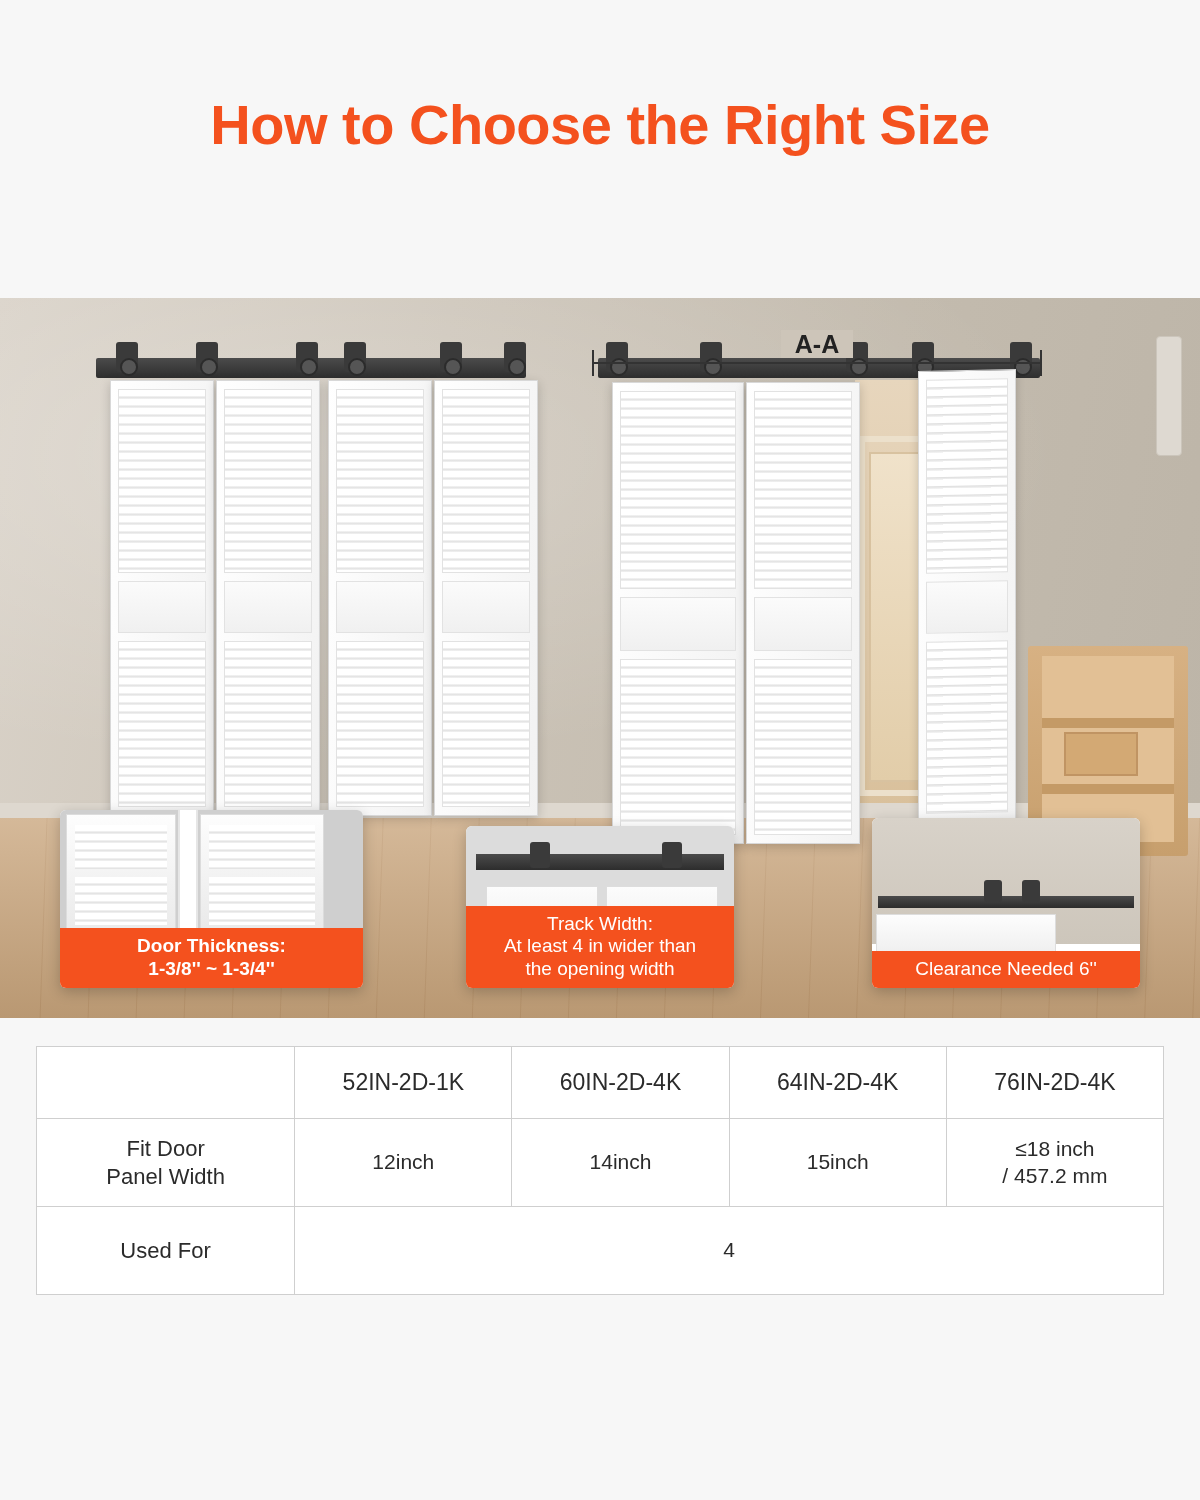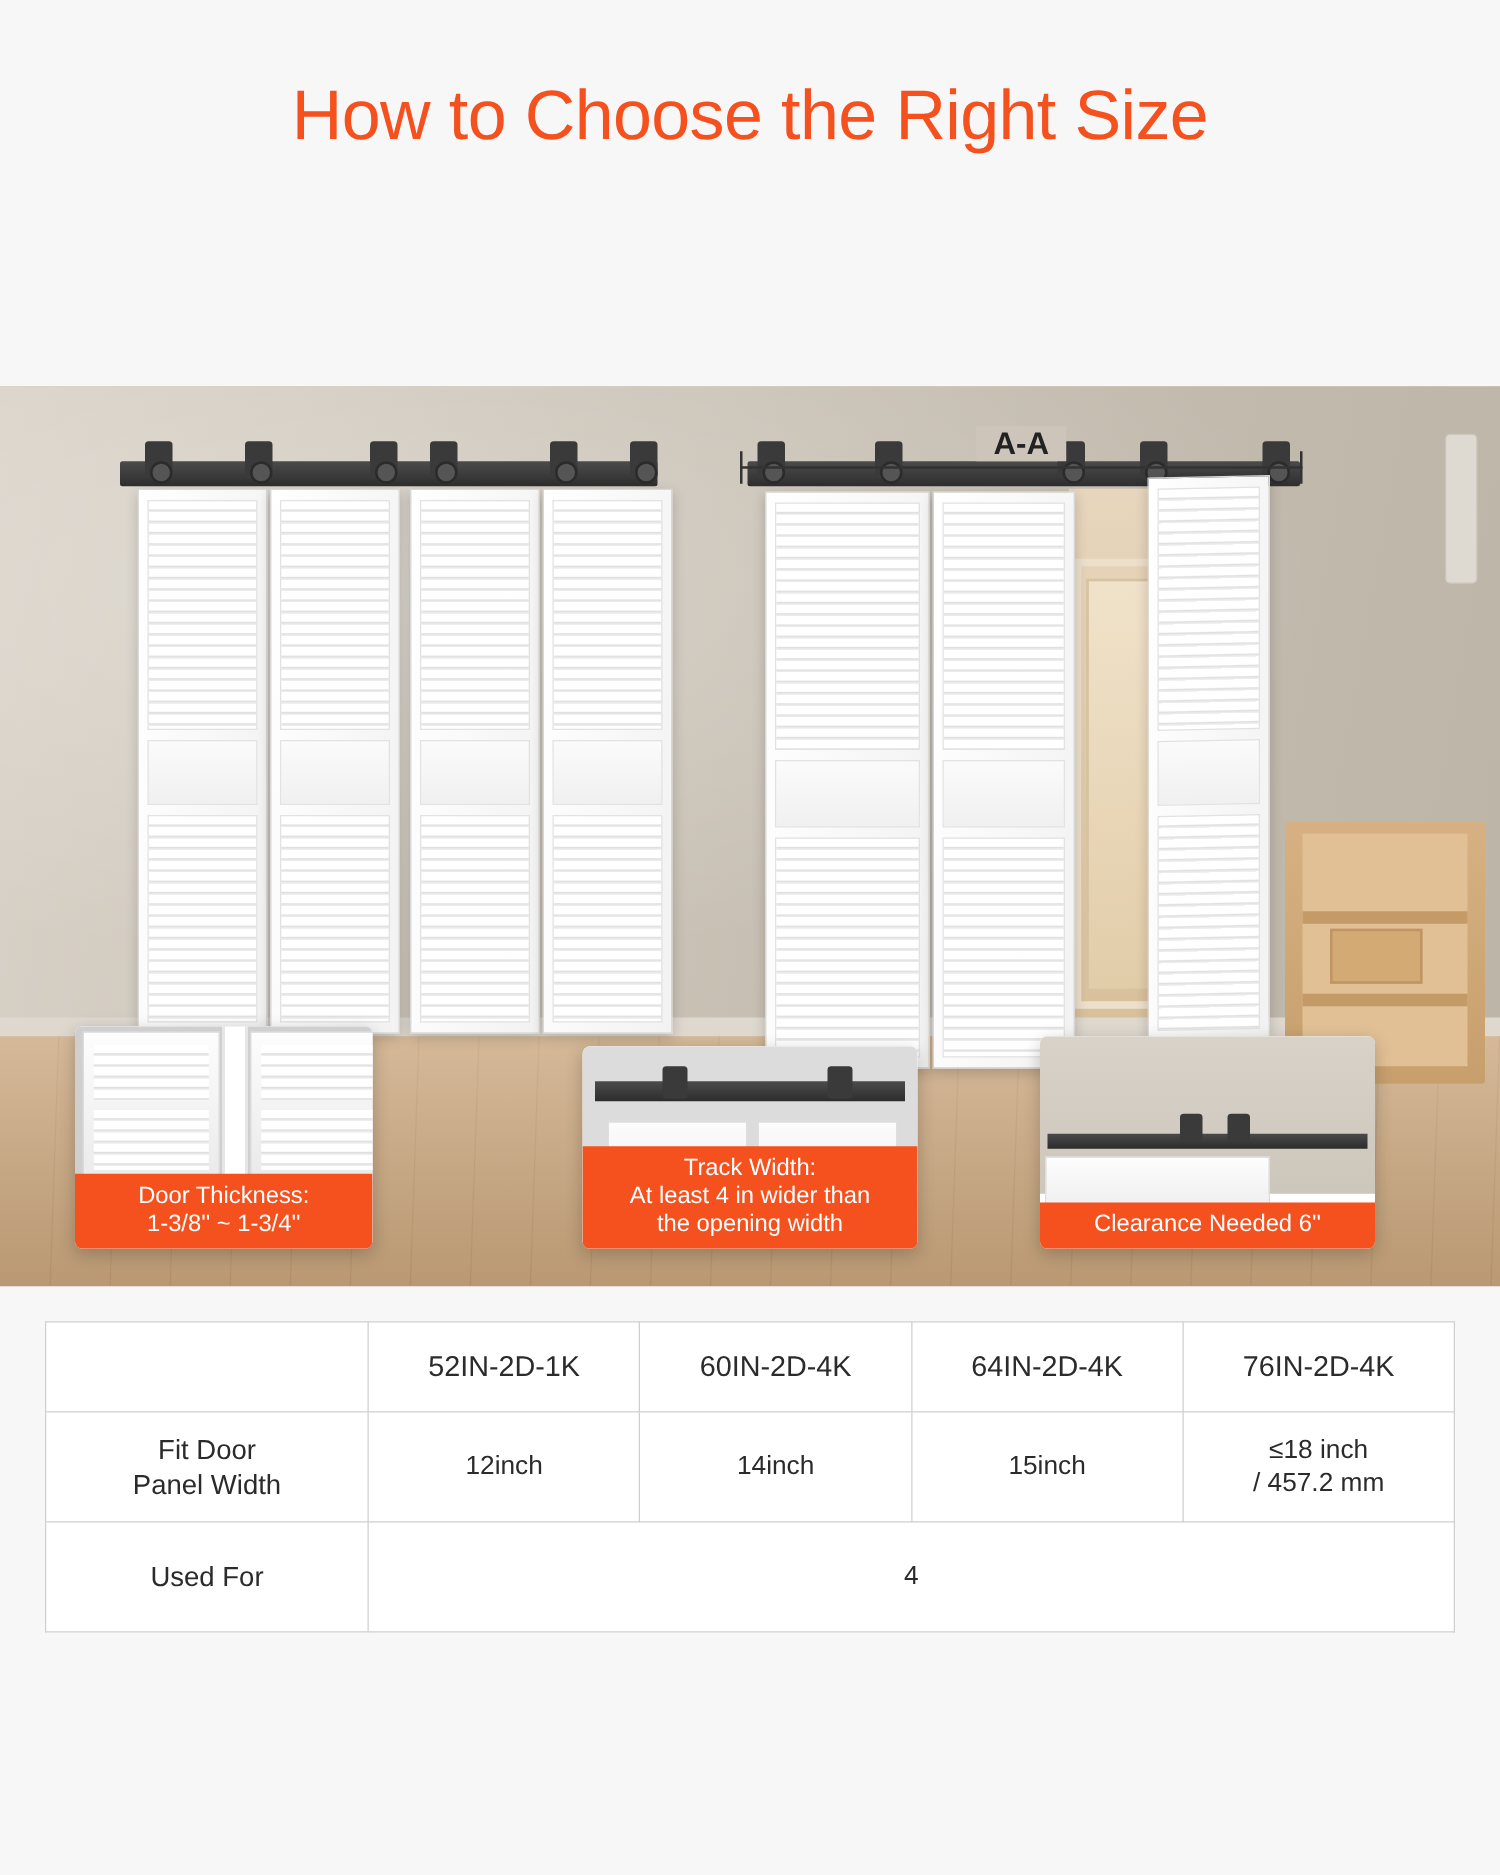--- a/index.html
+++ b/index.html
@@ -10,25 +10,24 @@
     font-family: "Liberation Sans", sans-serif;
     overflow: hidden;
   }
   .page { position: relative; width: 1200px; height: 1500px; background: #f7f7f7; }
 
   
   .title {
     text-align: center;
     color: #f4511e;
     font-size: 56px;
-    font-weight: normal;
+    font-weight: bold;
     letter-spacing: -0.5px;
-    padding-top: 52px;
+    padding-top: 96px;
     line-height: 1.05;
-    margin-top: 11px;
   }
   .subtitle {
     text-align: center;
     color: #3a3a3a;
     font-size: 27px;
     margin-top: 24px;
     font-weight: 400;
   }
 
   
@@ -151,21 +150,21 @@
   .callout .cap {
     position:absolute; left:0; right:0; bottom:0;
     background:#f4511e;
     color:#fff;
     text-align:center;
     font-size:19px;
     line-height:1.18;
     padding:7px 6px 8px;
     white-space:pre-line;
   }
-  .co1 { left:60px; top:810px; width:238px; height:178px; }
+  .co1 { left:60px; top:810px; width:303px; height:178px;font-weight:bold; }
   .co2 { left:466px; top:826px; width:268px; height:162px; }
   .co3 { left:872px; top:818px; width:268px; height:170px; }
 
   .co-img { position:absolute; left:0; top:0; right:0; bottom:0; }
 
   
   .c1a { position:absolute; left:6px; top:4px; width:110px; height:120px; background:linear-gradient(180deg,#fdfdfd,#eaeaea); border:1px solid #dcdcdc;}
   .c1b { position:absolute; left:140px; top:4px; width:124px; height:120px; background:linear-gradient(180deg,#fdfdfd,#e9e9e9); border:1px solid #dcdcdc;}
   .c1gap { position:absolute; left:118px; top:0px; width:20px; height:132px; background:#ffffff; border-left:2px solid #e6e6e6; border-right:2px solid #e6e6e6;}
   .c1lv { position:absolute; background: repeating-linear-gradient(180deg,#ffffff 0,#ffffff 6px,#dfdfdf 7px,#f3f3f3 9px); }
@@ -322,21 +321,21 @@
         <div class="c2r" style="left:64px; top:16px;"></div>
         <div class="c2r" style="left:196px; top:16px;"></div>
         <div class="c2door" style="left:20px;"></div>
         <div class="c2door" style="left:140px;"></div>
       </div>
       <div class="cap">Track Width:
 At least 4 in wider than
 the opening width</div>
     </div>
 
-    <div class="callout co3" style="top:520px; left:832px;">
+    <div class="callout co3" style="top:520px; left:872px;">
       <div class="co-img">
         <div class="c3bg"></div>
         <div class="c3track"></div>
         <div class="c3r" style="left:112px;"></div>
         <div class="c3r" style="left:150px;"></div>
         <div class="c3door"></div>
       </div>
       <div class="cap">Clearance Needed 6''</div>
     </div>
   </div>

